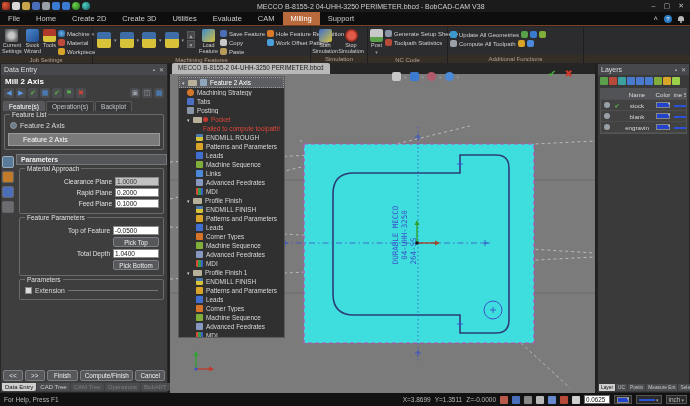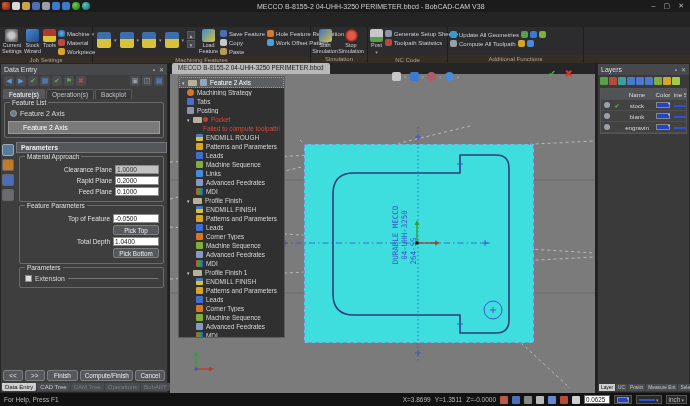--- a/index.html
+++ b/index.html
@@ -166,20 +166,36 @@
       <span class="tb-ic" style="background:radial-gradient(circle at 35% 35%,#4ad0c0,#1a5a6a);border-radius:50%"></span>
     </div>
     <div class="tb-title">MECCO B-8155-2 04-UHH-3250 PERIMETER.bbcd - BobCAD-CAM V38</div>
     <div class="tb-ctrl">
       <span>–</span>
       <span>▢</span>
       <span>✕</span>
     </div>
   </div>
 
+  <div class="menubar">
+    <span class="menu-item">File</span>
+    <span class="menu-item">Home</span>
+    <span class="menu-item">Create 2D</span>
+    <span class="menu-item">Create 3D</span>
+    <span class="menu-item">Utilities</span>
+    <span class="menu-item">Evaluate</span>
+    <span class="menu-item">CAM</span>
+    <span class="menu-item active">Milling</span>
+    <span class="menu-item">Support</span>
+    <div class="menu-right">
+      <span>˄</span>
+      <span class="help-circ">?</span>
+      <span class="bell"></span>
+    </div>
+  </div>
 
   <div class="ribbon">
     <div class="rib-group" style="width:93px">
       <div class="rg-content">
         <div class="rib-lg">
           <span class="chip c13" style="background:radial-gradient(circle,#c8c8c8 30%,#6a6a6a 70%)"></span>
           <span>Current Settings</span>
         </div>
         <div class="rib-lg">
           <span class="chip c13" style="background:linear-gradient(135deg,#4a8ad4,#1f4a8a)"></span>
@@ -321,20 +337,21 @@
 
   <div class="main">
 
     <div class="left-panel">
       <div class="panel-title">
         <span>Data Entry</span>
         <span class="sp"></span>
         <span class="pt-ic">▪</span>
         <span class="pt-ic">✕</span>
       </div>
+      <div class="de-header">Mill 2 Axis</div>
       <div class="de-toolbar">
         <span class="de-tb-ic" style="color:#5a9ae0">◀</span>
         <span class="de-tb-ic" style="color:#5a9ae0">▶</span>
         <span class="de-tb-ic" style="color:#57b147">✔</span>
         <span class="de-tb-ic" style="color:#4a8ad4">▦</span>
         <span class="de-tb-ic" style="color:#57b147">✔</span>
         <span class="de-tb-ic" style="color:#57b147">⚑</span>
         <span class="de-tb-ic" style="color:#d0453a">✖</span>
         <span class="sp"></span>
         <span class="de-tb-ic" style="color:#9aa0a8">▣</span>

